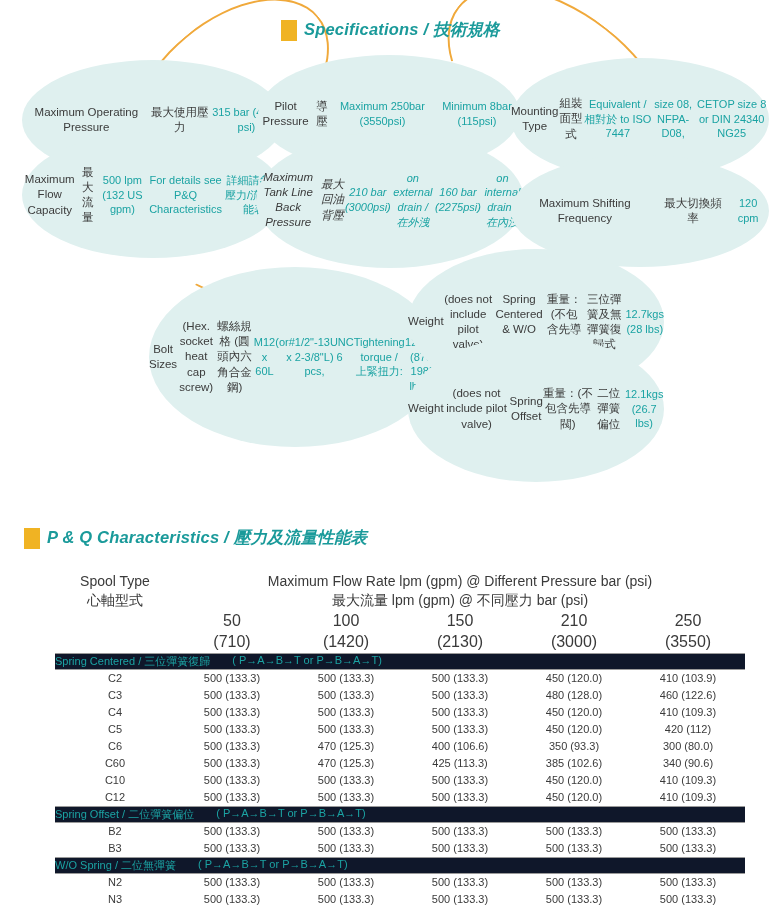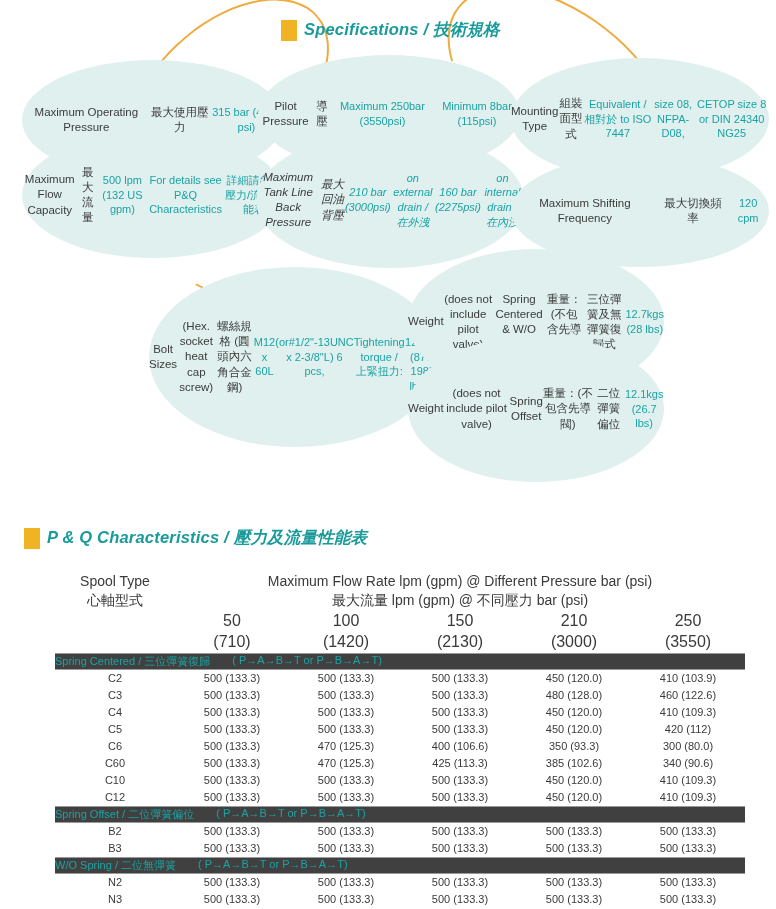--- a/index.html
+++ b/index.html
@@ -90,21 +90,21 @@
   }
   .rule-top { border-top: 1px solid #9a9a9a; }
   .rule-bot { border-bottom: 1px solid #9a9a9a; }
   .grp td {
     color: #1ba3a3;
     font-size: 11px;
     padding: 3px 0 3px 2px;
     text-align: left;
   }
   .grp .grp-inner { display: flex; gap: 22px; }
-  .band { background: #404040; }
+  .band { background: #0f172a; }
   tr.data td { text-align: center; padding: 2.5px 0; }
   tr.data td.first { text-align: center; }
   .colw-0 { width: 120px; }
   .colw-n { width: 114px; }
 </style>
 </head>
 <body>
 
 <div class="page">
 

